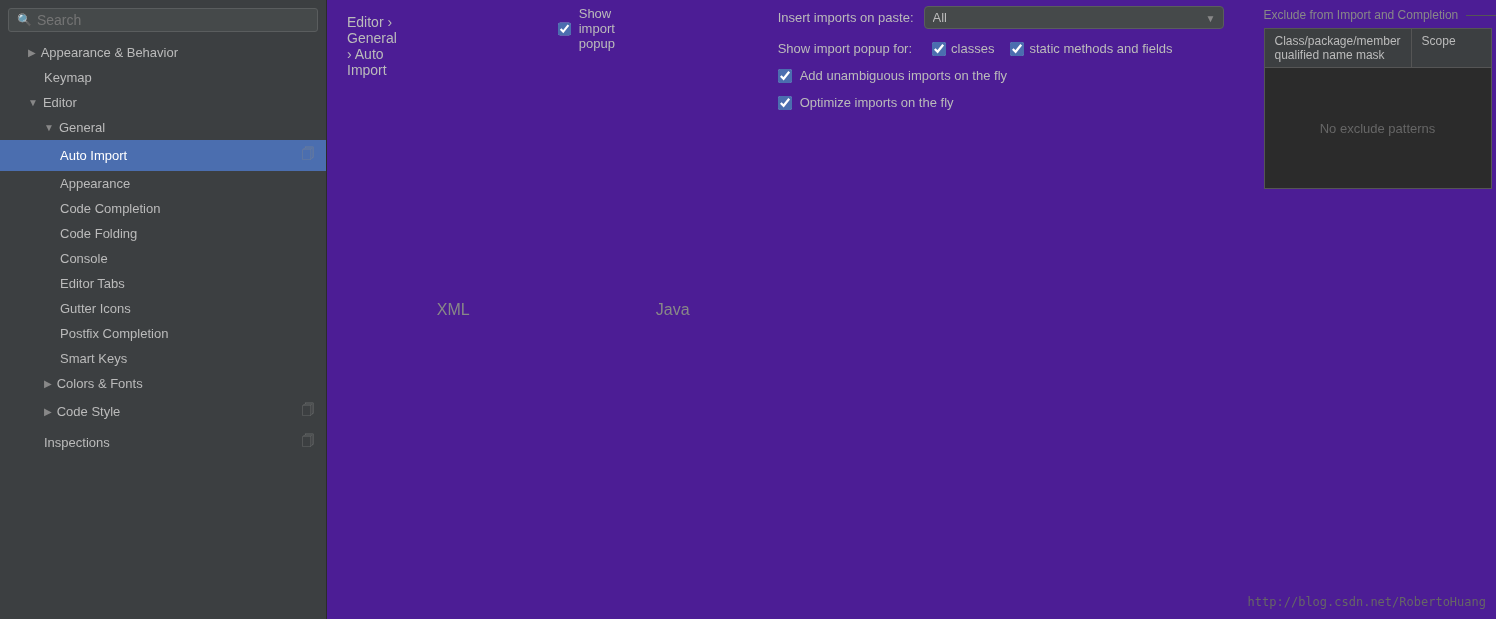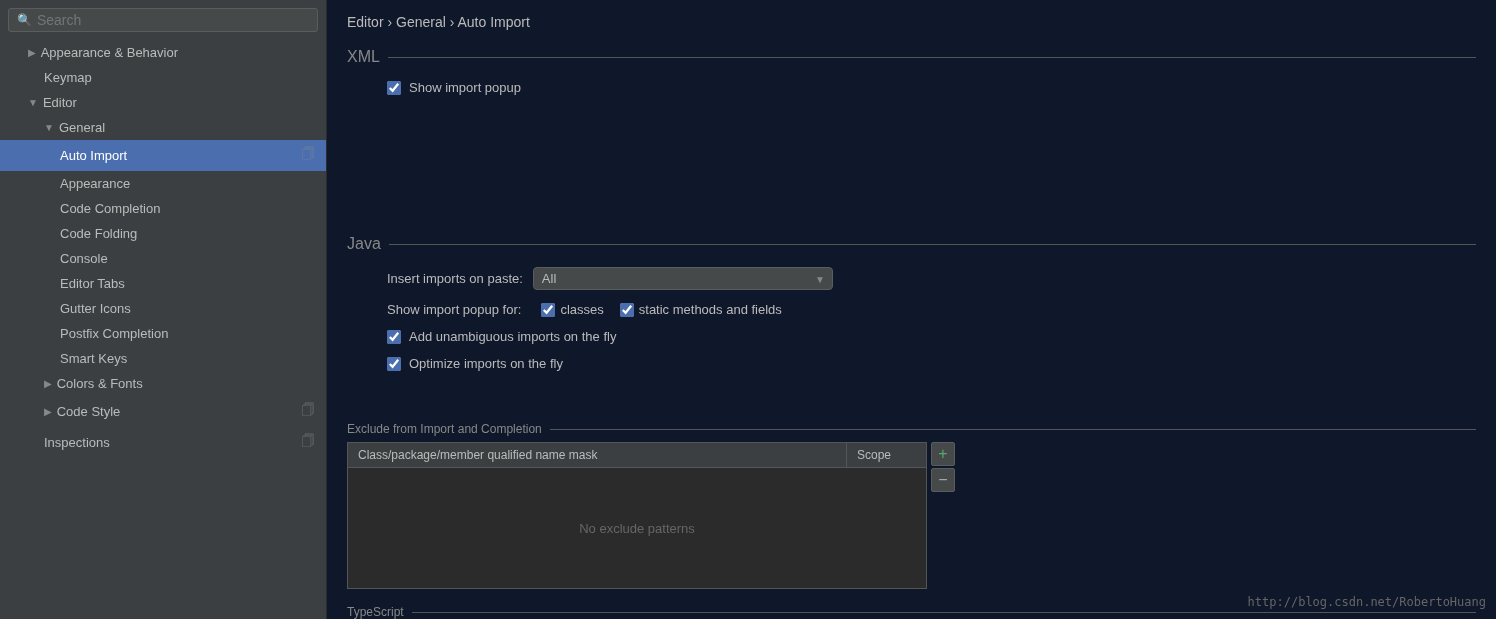--- a/index.html
+++ b/index.html
@@ -78,23 +78,23 @@
 
     .nav-item .icon-copy {
       margin-left: auto;
       color: #888;
       font-size: 12px;
     }
 
     
     #main {
       flex: 1;
-      background: #0f172a;
-      display: flex;
-      flex-direction: column;
+      background: #4c1d95;
+      display: flex;
+      flex-direction: row;
       overflow-y: auto;
       padding: 0;
     }
 
     .breadcrumb {
       padding: 14px 20px 10px 20px;
       font-size: 14px;
       color: #bbbbbb;
       border-bottom: none;
     }

